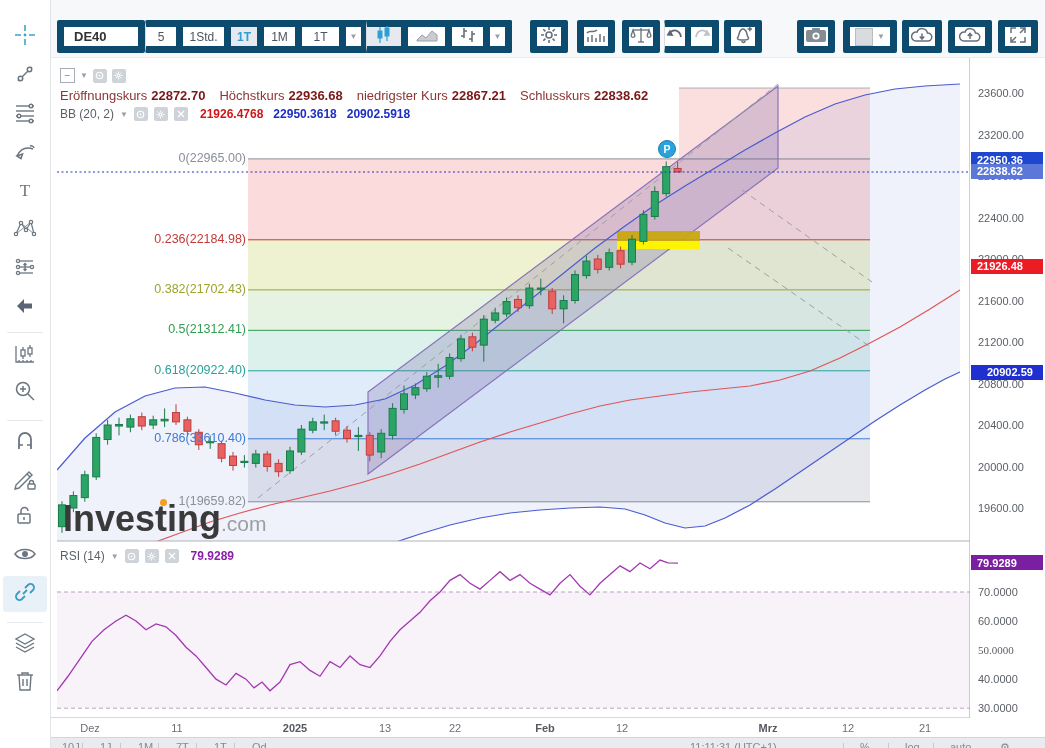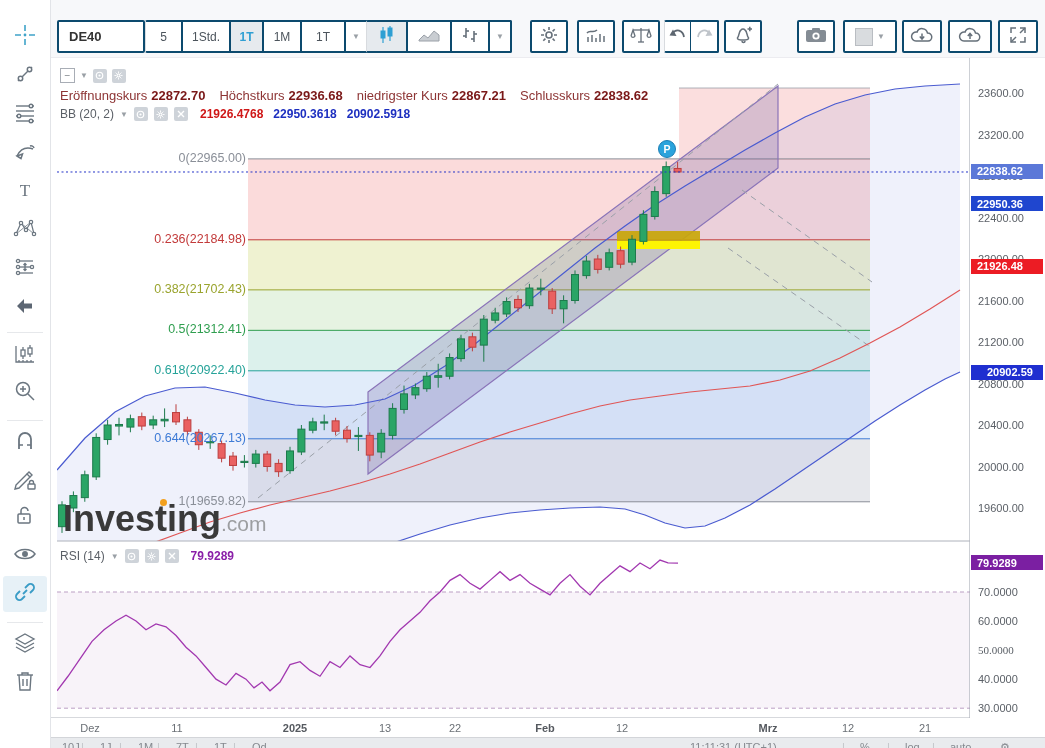--- a/index.html
+++ b/index.html
@@ -5,21 +5,21 @@
   html,body{margin:0;padding:0;background:#fff;width:1045px;height:748px;overflow:hidden;
     font-family:"Liberation Sans",sans-serif;-webkit-font-smoothing:antialiased;}
   #root{position:relative;width:1045px;height:748px;background:#fff;}
   
   #sidebar{position:absolute;left:0;top:0;width:50px;height:748px;background:#fff;border-right:1px solid #e2e4e8;z-index:30;}
   .side-tool{position:absolute;left:3px;width:44px;height:36px;display:flex;align-items:center;justify-content:center;border-radius:3px;}
   .side-tool.activebg{background:#e7f1f7;}
   .side-div{position:absolute;left:7px;width:36px;height:1px;background:#e6e8eb;}
   
   #topbar{position:absolute;left:50px;top:0;width:995px;height:57px;background:#f7f8fa;z-index:25;border-bottom:1px solid #ececf0;}
-  .tbtn{position:absolute;top:20px;height:33px;background:#fff;border:2px solid #0c4a6e;border-radius:2px;
+  .tbtn{position:absolute;top:20px;height:33px;background:#fff;border:7px solid #0c4a6e;border-radius:2px;
     display:flex;align-items:center;justify-content:center;box-sizing:border-box;font-size:12px;color:#4c545c;gap:4px;}
   .tbtn.active{background:#e6eaee;color:#2f9fd3;}
   .tbtn.seg{border-radius:0;border-left:none;}
   .tbtn.segfirst{border-radius:2px 0 0 2px;border-left:1px solid #d8dbdf;}
   .tbtn.seglast{border-radius:0 2px 2px 0;}
   #symbol-btn{left:7px;width:88px;justify-content:flex-start;padding-left:10px;font-size:13px;color:#333;font-weight:bold;}
   .swatchbox{width:16px;height:16px;background:#d9dcdf;border:1px solid #b9bdc2;}
   
   #chart-svg{position:absolute;left:0;top:0;z-index:5;}
   .fiblabel{position:absolute;left:56px;width:190px;text-align:right;font-size:12.5px;z-index:8;}
@@ -315,37 +315,37 @@
       </span>
       <span style="color: rgb(138, 31, 168); font-weight: bold; margin-left: 6px;">79.9289</span>
     </div>
 
   <div id="fib-labels-holder">
       <div class="fiblabel" style="top: 150.881px; color: rgb(138, 143, 152);">0(22965.00)</div>
       <div class="fiblabel" style="top: 231.808px; color: rgb(194, 58, 58);">0.236(22184.98)</div>
       <div class="fiblabel" style="top: 281.873px; color: rgb(154, 164, 46);">0.382(21702.43)</div>
       <div class="fiblabel" style="top: 322.337px; color: rgb(47, 158, 79);">0.5(21312.41)</div>
       <div class="fiblabel" style="top: 362.801px; color: rgb(38, 163, 153);">0.618(20922.40)</div>
-      <div class="fiblabel" style="top: 430.785px; color: rgb(62, 123, 214);">0.644(20267.13)</div>
+      <div class="fiblabel" style="top: 430.785px; color: rgb(62, 123, 214);">0.786(33610.40)</div>
       <div class="fiblabel" style="top: 493.794px; color: rgb(138, 143, 152);">1(19659.82)</div>
     </div>
 
   <div id="price-axis">
       <div class="ptick" style="top: 30px;">23600.00</div>
       <div class="ptick" style="top: 71.5px;">23200.00</div>
       <div class="ptick" style="top: 113px;">22800.00</div>
       <div class="ptick" style="top: 154.5px;">22400.00</div>
       <div class="ptick" style="top: 196px;">22000.00</div>
       <div class="ptick" style="top: 237.5px;">21600.00</div>
       <div class="ptick" style="top: 279px;">21200.00</div>
       <div class="ptick" style="top: 320.5px;">20800.00</div>
       <div class="ptick" style="top: 362px;">20400.00</div>
       <div class="ptick" style="top: 403.5px;">20000.00</div>
       <div class="ptick" style="top: 445px;">19600.00</div>
-      <div class="pbadge" style="top: 95.4001px; background: rgb(31, 70, 207); margin-top: 44px;">22950.36</div>
+      <div class="pbadge" style="top: 95.4001px; background: rgb(31, 70, 207);">22950.36</div>
       <div class="pbadge" style="top: 106.993px; background: rgb(91, 120, 216);">22838.62</div>
       <div class="pbadge" style="top: 201.628px; background: rgb(236, 28, 36);">21926.48</div>
       <div class="pbadge" style="top: 307.856px; background: rgb(31, 47, 208); padding-left: 16px;">20902.59</div>
       <div class="ptick" style="top: 529px;">70.0000</div>
       <div class="ptick" style="top: 558.05px;">60.0000</div>
       <div class="ptick" style="top: 587.1px; font-family: Liberation Serif, serif;">50.0000</div>
       <div class="ptick" style="top: 616.15px;">40.0000</div>
       <div class="ptick" style="top: 645.2px;">30.0000</div>
       <div class="pbadge" style="top: 498.157px; background: rgb(123, 31, 162);">79.9289</div>
     </div>

